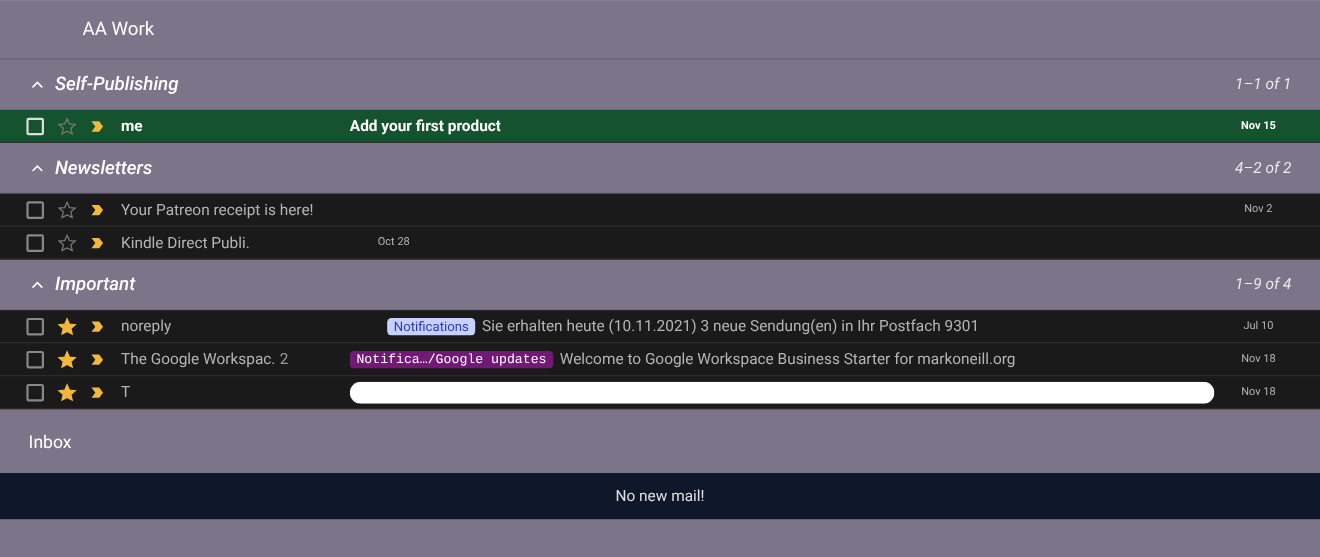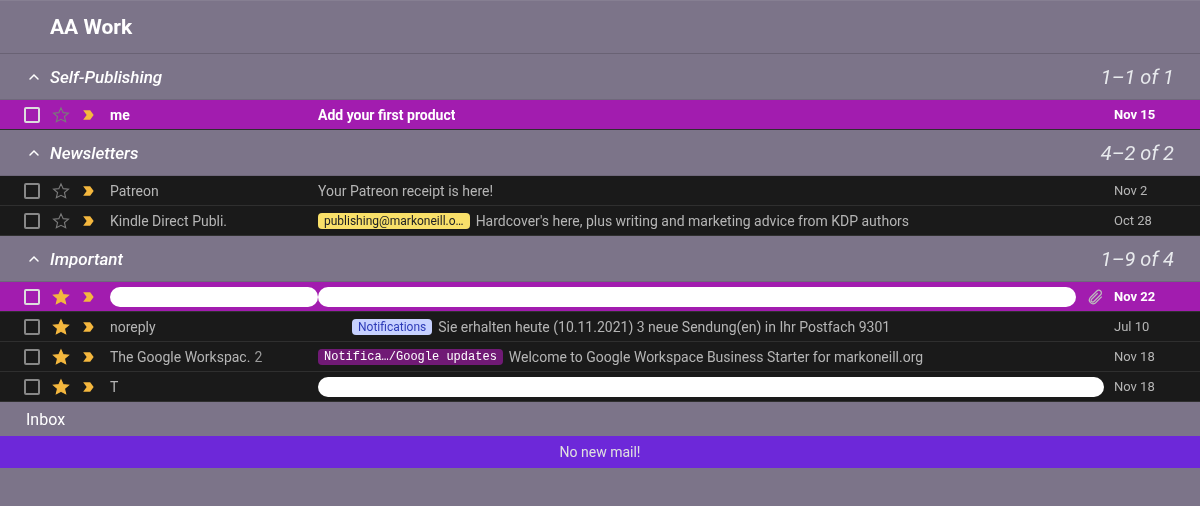--- a/index.html
+++ b/index.html
@@ -13,23 +13,24 @@
     }
     .top-bar {
       height: 54px;
       display: flex;
       align-items: center;
       padding: 0 50px;
       border-top: 1px solid rgba(255,255,255,0.08);
       border-bottom: 1px solid rgba(0,0,0,0.15);
     }
     .top-bar-title {
-      font-size: 21px;
-      font-weight: 700;
+      font-size: 17px;
+      font-weight: 400;
       color: #ffffff;
+      margin-left: 25px;
     }
     .section-header {
       height: 46px;
       display: flex;
       align-items: center;
       padding: 0 26px 0 26px;
       border-bottom: 1px solid rgba(0,0,0,0.1);
       font-style: italic;
     }
     .section-header .chevron {
@@ -40,37 +41,37 @@
       align-items: center;
       justify-content: center;
     }
     .section-header .title {
       font-size: 17px;
       font-weight: 500;
       color: #ffffff;
       flex: 1;
     }
     .section-header .count {
-      font-size: 20px;
+      font-size: 14px;
       color: #e8eaed;
     }
     .rows {
       background: #1a1a1a;
     }
     .row {
       height: 30px;
       display: flex;
       align-items: center;
       padding: 0 26px 0 24px;
       border-bottom: 1px solid #2f2f2f;
       font-size: 14px;
     }
     .row.unread {
       font-weight: 700;
-      background: #a21caf;
+      background: #14532d;
       color: #ffffff;
     }
     .row.read {
       font-weight: 400;
       color: #b5b5b5;
     }
     .checkbox {
       width: 16px;
       height: 16px;
       border: 2px solid #888;
@@ -139,41 +140,41 @@
       width: 18px;
       height: 18px;
       margin-left: 10px;
       display: flex;
       align-items: center;
       justify-content: center;
       flex-shrink: 0;
     }
     .date {
       width: 60px;
-      text-align: left;
-      font-size: 13px;
+      text-align: center;
+      font-size: 10px;
       flex-shrink: 0;
       margin-left: 10px;
     }
     .redact {
       background: #ffffff;
       border-radius: 999px;
       height: 20px;
     }
     .inbox-header {
-      height: 34px;
+      height: 58px;
       display: flex;
       align-items: center;
       padding: 0 26px;
       font-size: 16px;
       color: #ffffff;
     }
     .no-mail {
-      background: #6d28d9;
-      height: 32px;
+      background: #0f172a;
+      height: 42px;
       display: flex;
       align-items: center;
       justify-content: center;
       font-size: 14px;
       color: #e0e0e0;
       text-align: center;
     }
   </style>
 </head>
 <body>
@@ -228,83 +229,53 @@
       <div class="star">
           <svg viewBox="0 0 24 24" width="18" height="18">
     <path d="M12 2.5l2.9 6.4 7 .6-5.3 4.6 1.6 6.9L12 17.8 5.8 21l1.6-6.9L2.1 9.5l7-.6z" fill="none" stroke="#7a7a7a" stroke-width="1.5"></path>
   </svg>
         </div>
       <div class="marker">
           <svg viewBox="0 0 24 24" width="18" height="14">
     <path d="M2 4 H14 L20 12 L14 20 H2 L8 12 Z" fill="#f4b73e"></path>
   </svg>
         </div>
-      <div class="sender">Patreon</div>
       <div class="subject-area">
           <span class="subject">Your Patreon receipt is here!</span>
         </div>
 
       <div class="date">Nov 2</div>
     </div>
       <div class="row read">
       <div class="checkbox"></div>
       <div class="star">
           <svg viewBox="0 0 24 24" width="18" height="18">
     <path d="M12 2.5l2.9 6.4 7 .6-5.3 4.6 1.6 6.9L12 17.8 5.8 21l1.6-6.9L2.1 9.5l7-.6z" fill="none" stroke="#7a7a7a" stroke-width="1.5"></path>
   </svg>
         </div>
       <div class="marker">
           <svg viewBox="0 0 24 24" width="18" height="14">
     <path d="M2 4 H14 L20 12 L14 20 H2 L8 12 Z" fill="#f4b73e"></path>
   </svg>
         </div>
       <div class="sender">Kindle Direct Publi.</div>
-      <div class="subject-area">
-          <span class="tag" style="background:#f9e069;color:#202124;">publishing@markoneill.o…</span>
-          <span class="subject">Hardcover's here, plus writing and marketing advice from KDP authors</span>
-        </div>
 
       <div class="date">Oct 28</div>
     </div>
     </div>
     <div class="section-header">
     <span class="chevron">
         <svg viewBox="0 0 24 24" width="16" height="16">
     <path d="M6 15 L12 9 L18 15" fill="none" stroke="#ffffff" stroke-width="2.2" stroke-linecap="round"></path>
   </svg>
       </span>
     <span class="title">Important</span>
     <span class="count">1–9 of 4</span>
   </div>
     <div class="rows">
-      <div class="row unread">
-      <div class="checkbox"></div>
-      <div class="star">
-          <svg viewBox="0 0 24 24" width="18" height="18">
-    <path d="M12 2.5l2.9 6.4 7 .6-5.3 4.6 1.6 6.9L12 17.8 5.8 21l1.6-6.9L2.1 9.5l7-.6z" fill="#f4b73e" stroke="#f4b73e" stroke-width="1.5"></path>
-  </svg>
-        </div>
-      <div class="marker">
-          <svg viewBox="0 0 24 24" width="18" height="14">
-    <path d="M2 4 H14 L20 12 L14 20 H2 L8 12 Z" fill="#f4b73e"></path>
-  </svg>
-        </div>
-      <div class="sender">
-          <div class="redact" style="width:100%;"></div>
-        </div>
-      <div class="subject-area">
-          <div class="redact" style="flex:1;max-width:800px;"></div>
-        </div>
-      <div class="attach">
-          <svg viewBox="0 0 24 24" width="18" height="18">
-    <path d="M21 11.5l-8.5 8.5a5 5 0 01-7-7l9-9a3.5 3.5 0 015 5l-9 9a2 2 0 01-3-3l8-8" fill="none" stroke="#bdbdbd" stroke-width="1.6"></path>
-  </svg>
-        </div>
-      <div class="date">Nov 22</div>
-    </div>
       <div class="row read">
       <div class="checkbox"></div>
       <div class="star">
           <svg viewBox="0 0 24 24" width="18" height="18">
     <path d="M12 2.5l2.9 6.4 7 .6-5.3 4.6 1.6 6.9L12 17.8 5.8 21l1.6-6.9L2.1 9.5l7-.6z" fill="#f4b73e" stroke="#f4b73e" stroke-width="1.5"></path>
   </svg>
         </div>
       <div class="marker">
           <svg viewBox="0 0 24 24" width="18" height="14">
     <path d="M2 4 H14 L20 12 L14 20 H2 L8 12 Z" fill="#f4b73e"></path>

